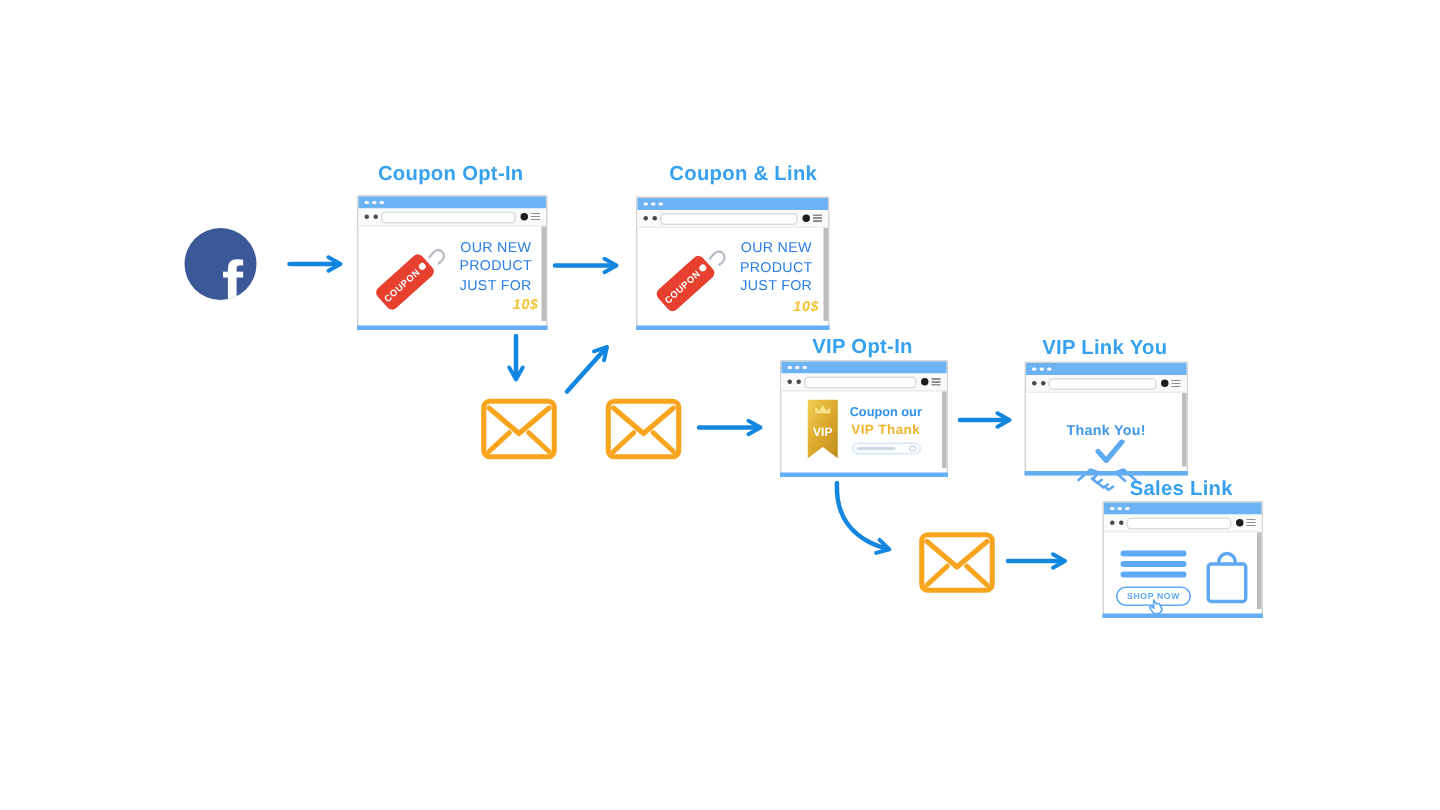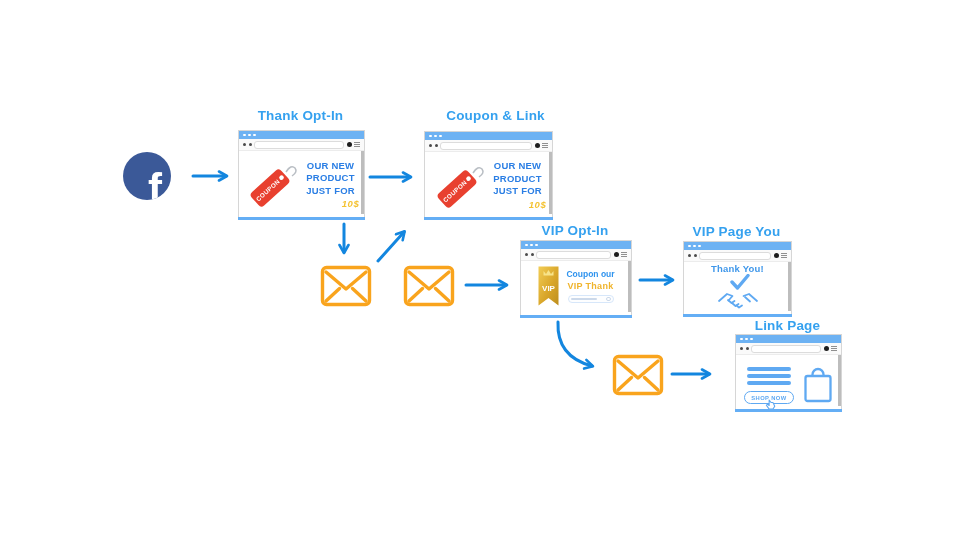--- a/index.html
+++ b/index.html
@@ -27,21 +27,21 @@
   .tool-circle{width:5px;height:5px;border-radius:50%;background:#1d1d1d;flex:0 0 auto;}
   .tool-menu{width:6px;height:5px;flex:0 0 auto;
     background:repeating-linear-gradient(to bottom,#8f8f8f 0 1px,transparent 1px 2px);}
   .win-body{position:relative;display:flex;align-items:center;justify-content:center;}
   .win-scrollbar{position:absolute;top:20px;right:0;bottom:5px;width:3px;background:#bdbdbd;}
   .win-bottombar{position:absolute;left:-1px;right:-1px;bottom:-1px;height:3.5px;background:#64aef5;}
 
   
   .coupon-body{gap:2px;padding-top:3px;}
   .coupon-text{display:flex;flex-direction:column;align-items:center;}
-  .coupon-line{font-size:9.5px;font-weight:700;color:#2a7ee4;line-height:12.5px;letter-spacing:.2px;}
+  .coupon-line{font-size:9.5px;font-weight:400;color:#2a7ee4;line-height:12.5px;letter-spacing:.2px;}
   .coupon-price{font-size:9.5px;font-weight:800;font-style:italic;color:#f4c231;line-height:13px;letter-spacing:.5px;margin-left:40px;}
 
   
   .vip-body{gap:6px;}
   .vip-text{display:flex;flex-direction:column;align-items:center;}
   .vip-line1{font-size:8.5px;font-weight:800;color:#2f93ee;line-height:11px;}
   .vip-line2{font-size:9px;font-weight:800;color:#f0b42c;line-height:12px;letter-spacing:.3px;}
   .vip-input{margin-top:3px;width:46px;height:8px;border:1px solid #d7e7fa;background:#fdfeff;border-radius:5px;
     display:flex;align-items:center;justify-content:space-between;padding:0 2px;box-sizing:border-box;}
   .vip-input-line{width:26px;height:1.5px;border-radius:1px;background:#ccd9ea;}
@@ -86,25 +86,25 @@
       <path d="M640,280 H672" marker-end="url(#ah)"></path>
       <path d="M558,322 C557,345 569,360 592,366" marker-end="url(#ah)"></path>
       <path d="M672,374 H709" marker-end="url(#ah)"></path>
     </g>
   </svg>
 
   <div class="fb" style="left:123px;top:152px;">
     <span class="fb-f">f</span>
   </div>
 
-  <div class="node-heading" style="left:238px;top:108px;width:125px;">Thank Opt-In</div>
+  <div class="node-heading" style="left:238px;top:108px;width:125px;">Coupon Opt-In</div>
   <div class="node-heading" style="left:432px;top:108px;width:127px;">Coupon &amp; Link</div>
   <div class="node-heading" style="left:520px;top:223px;width:110px;">VIP Opt-In</div>
-  <div class="node-heading" style="left:683px;top:224px;width:107px;">VIP Page You</div>
-  <div class="node-heading" style="left:735px;top:318px;width:105px;">Link Page</div>
+  <div class="node-heading" style="left:683px;top:224px;width:107px;">VIP Link You</div>
+  <div class="node-heading" style="left:735px;top:318px;width:105px;">Sales Link</div>
 
   <div class="window" style="left:238px;top:130px;width:125px;height:88px;">
     <div class="win-titlebar">
       <span class="tb-dot"></span>
       <span class="tb-dot"></span>
       <span class="tb-dot"></span>
     </div>
     <div class="win-toolbar">
       <span class="nav-dot"></span>
       <span class="nav-dot"></span>
@@ -232,21 +232,21 @@
       <span class="tb-dot"></span>
       <span class="tb-dot"></span>
     </div>
     <div class="win-toolbar">
       <span class="nav-dot"></span>
       <span class="nav-dot"></span>
       <span class="urlbar"></span>
       <span class="tool-circle"></span>
       <span class="tool-menu"></span>
     </div>
-    <div class="win-body thanks-body" style="height:48px;">
+    <div class="win-body thanks-body" style="height:48px;margin-top:19px;">
       <span class="thanks-msg">Thank You!</span>
       <svg width="46" height="36" viewBox="0 0 46 36">
         <g fill="none" stroke="#5fa9f2" stroke-linecap="round" stroke-linejoin="round">
           <path d="M17,8 l5.5,6 L33,1.5" stroke-width="3.4"></path>
           <g stroke-width="1.8">
             <path d="M4,27 l8,-7 5.5,2 -4,4.5"></path>
             <path d="M42,27 l-8,-7 -5.5,2"></path>
             <path d="M13,26 l3.5,3 3,-2"></path>
             <path d="M17,29 l3.5,3 3,-2"></path>
             <path d="M21.5,31.5 l2.5,2 3,-2"></path>

